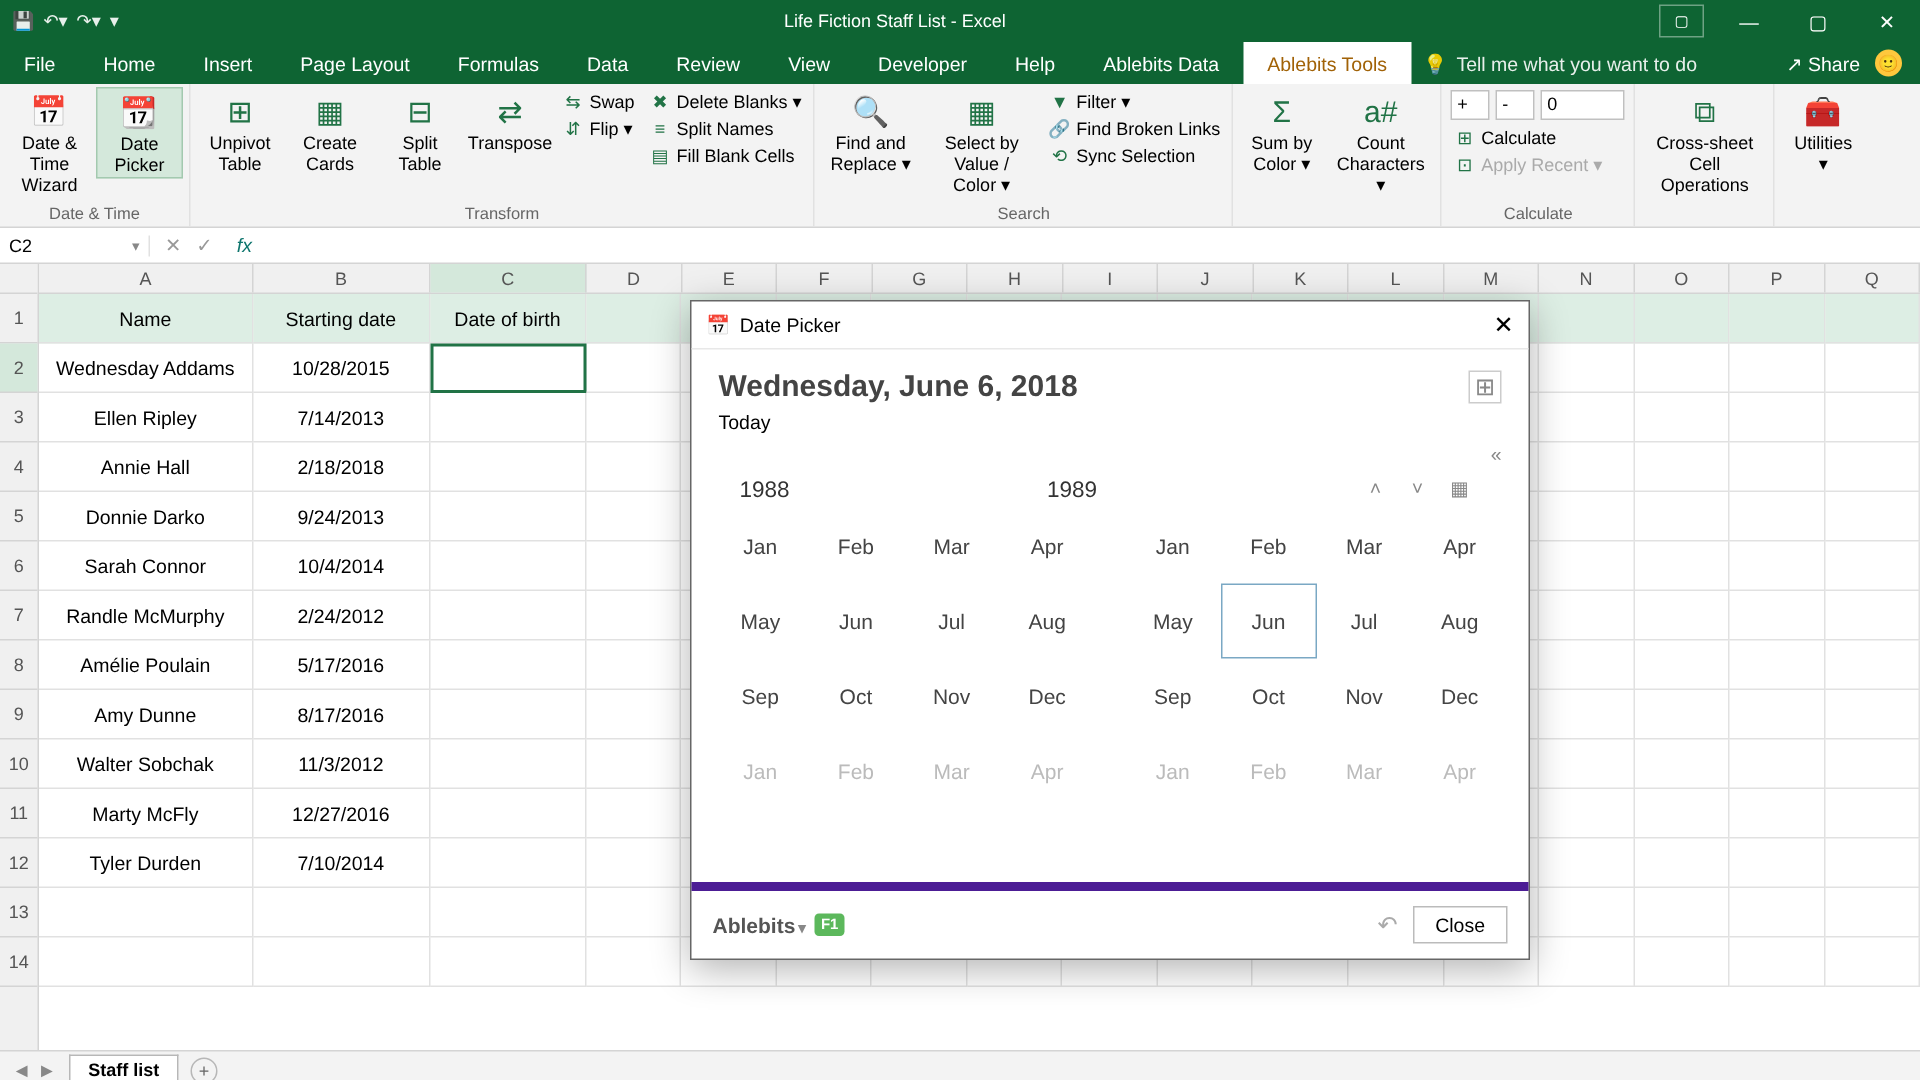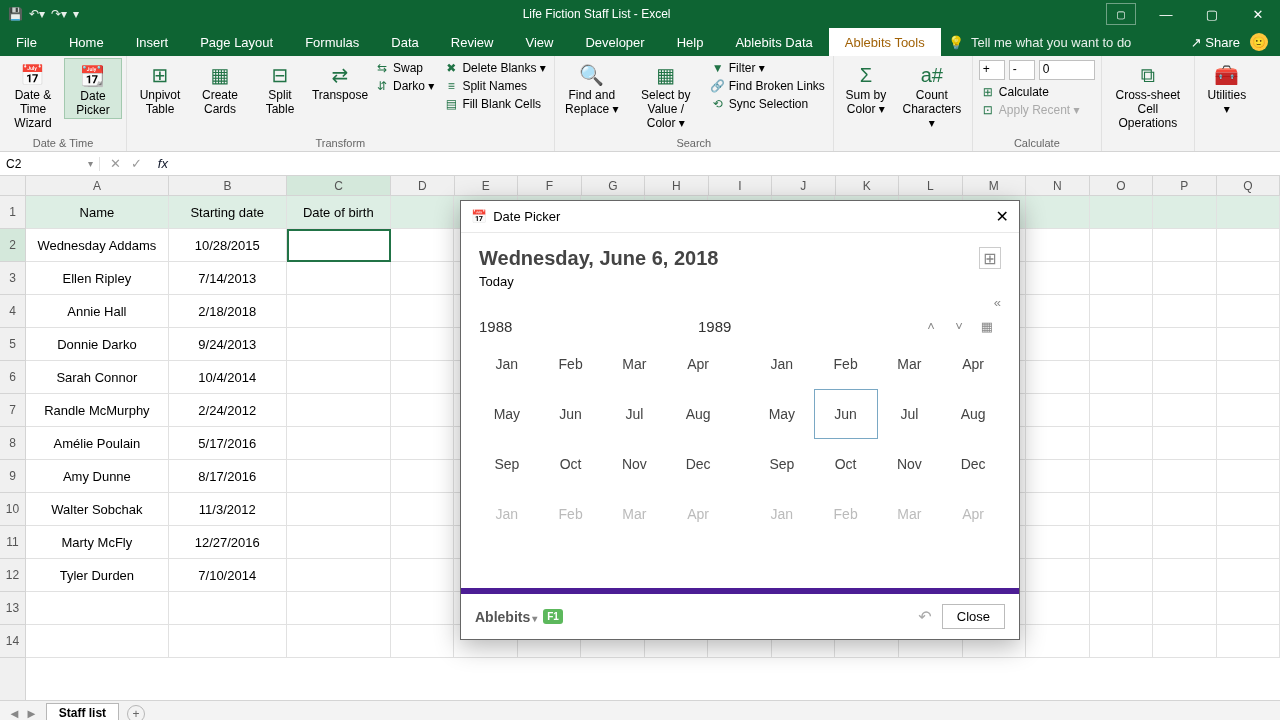--- a/index.html
+++ b/index.html
@@ -35,21 +35,21 @@
 .smbtns { display: flex; flex-direction: column; gap: 2px; padding-top: 2px; }
 .smbtn { display: flex; align-items: center; gap: 4px; font-size: 12px; padding: 1px 4px; cursor: pointer; white-space: nowrap; }
 .smbtn .si { width: 14px; height: 14px; display: inline-flex; align-items: center; justify-content: center; font-size: 12px; color: #217346; }
 .nbox { border: 1px solid #c0c0c0; background: #fff; font-size: 12px; padding: 1px 3px; height: 20px; }
 .calcgrp .nums { display:flex; gap:4px; padding:2px; }
 
 
 .fx { height: 24px; border-bottom: 1px solid #d4d4d4; background: #fff; display: flex; align-items: center; }
 .fx .name { width: 100px; border-right: 1px solid #e1e1e1; padding: 0 6px; font-size: 12px; display:flex; align-items:center; justify-content:space-between; }
 .fx .icons { display: flex; gap: 10px; padding: 0 10px; color: #999; font-size: 13px; }
-.fx .fxlbl { font-style: italic; color: #0f172a; padding: 0 6px; }
+.fx .fxlbl { font-style: italic; color: #0f766e; padding: 0 6px; }
 
 
 .grid { position: relative; height: 524px; background: #fff; display: flex; }
 .rowhdrs { width: 26px; background: #f0f0f0; border-right: 1px solid #d4d4d4; }
 .corner { height: 20px; border-bottom: 1px solid #d4d4d4; background:#f0f0f0; }
 .rh { height: 33px; border-bottom: 1px solid #d4d4d4; display: flex; align-items: center; justify-content: center; font-size: 12px; color: #555; }
 .rh.sel { background: #d4e8db; }
 .cols { flex: 1; overflow: hidden; }
 .colhdrs { height: 20px; display: flex; background: #f0f0f0; border-bottom: 1px solid #d4d4d4; }
 .ch { border-right: 1px solid #d4d4d4; display: flex; align-items: center; justify-content: center; font-size: 12px; color: #555; }
@@ -70,21 +70,21 @@
 
 .dialog { position: absolute; left: 460px; top: 200px; width: 560px; height: 440px; background: #fff; border: 1px solid #666; box-shadow: 0 6px 24px rgba(0,0,0,.3); display: flex; flex-direction: column; }
 .dlg-title { height: 32px; display: flex; align-items: center; padding: 0 10px; border-bottom: 1px solid #e8e8e8; font-size: 13px; }
 .dlg-title .ico { margin-right: 6px; color: #888; font-size: 13px; }
 .dlg-title .close { margin-left: auto; font-size: 16px; cursor: pointer; }
 .dlg-hdr { padding: 14px 18px 6px; }
 .dlg-hdr .date { font-size: 20px; color: #444; font-weight: bold; }
 .dlg-hdr .today { color: #000000; font-size: 13px; margin-top: 4px; display: inline-block; cursor: pointer; }
 .dlg-hdr .calc { float: right; color: #888; font-size: 16px; border:1px solid #ccc; width:22px; height:22px; display:flex; align-items:center; justify-content:center; }
 .chev { text-align: right; padding: 0 18px; color: #888; font-size: 13px; }
-.years { display: flex; padding: 8px 18px 4px; align-items: center; }
+.years { display: flex; padding: 8px 32px 4px; }
 .years .y { flex: 1; font-size: 15px; color: #333; }
 .years .navb { width: 28px; text-align: center; color: #888; cursor: pointer; font-size: 13px; }
 .months { display: flex; padding: 0 14px 10px; gap: 20px; }
 .mgrid { flex: 1; display: grid; grid-template-columns: repeat(4, 1fr); grid-auto-rows: 50px; }
 .mcell { display: flex; align-items: center; justify-content: center; font-size: 14px; color: #444; cursor: pointer; }
 .mcell.dim { color: #bbb; }
 .mcell.sel { border: 1px solid #7aa8c4; }
 .dlg-foot { margin-top: auto; display: flex; align-items: center; padding: 10px 14px; border-top: 6px solid #4c1d95; }
 .dlg-foot .brand { font-weight: 600; color: #555; font-size: 14px; }
 .dlg-foot .brand .dd { font-size: 10px; color: #888; margin-left: 2px; }
@@ -169,21 +169,21 @@
           <div class="ico">⇄</div>
           <div>Transpose</div>
         </div>
       <div class="smbtns">
         <div class="smbtn">
             <span class="si">⇆</span>
             <span>Swap</span>
           </div>
         <div class="smbtn">
             <span class="si">⇵</span>
-            <span>Darko ▾</span>
+            <span>Flip ▾</span>
           </div>
       </div>
       <div class="smbtns">
         <div class="smbtn">
             <span class="si">✖</span>
             <span>Delete Blanks ▾</span>
           </div>
         <div class="smbtn">
             <span class="si">≡</span>
             <span>Split Names</span>

